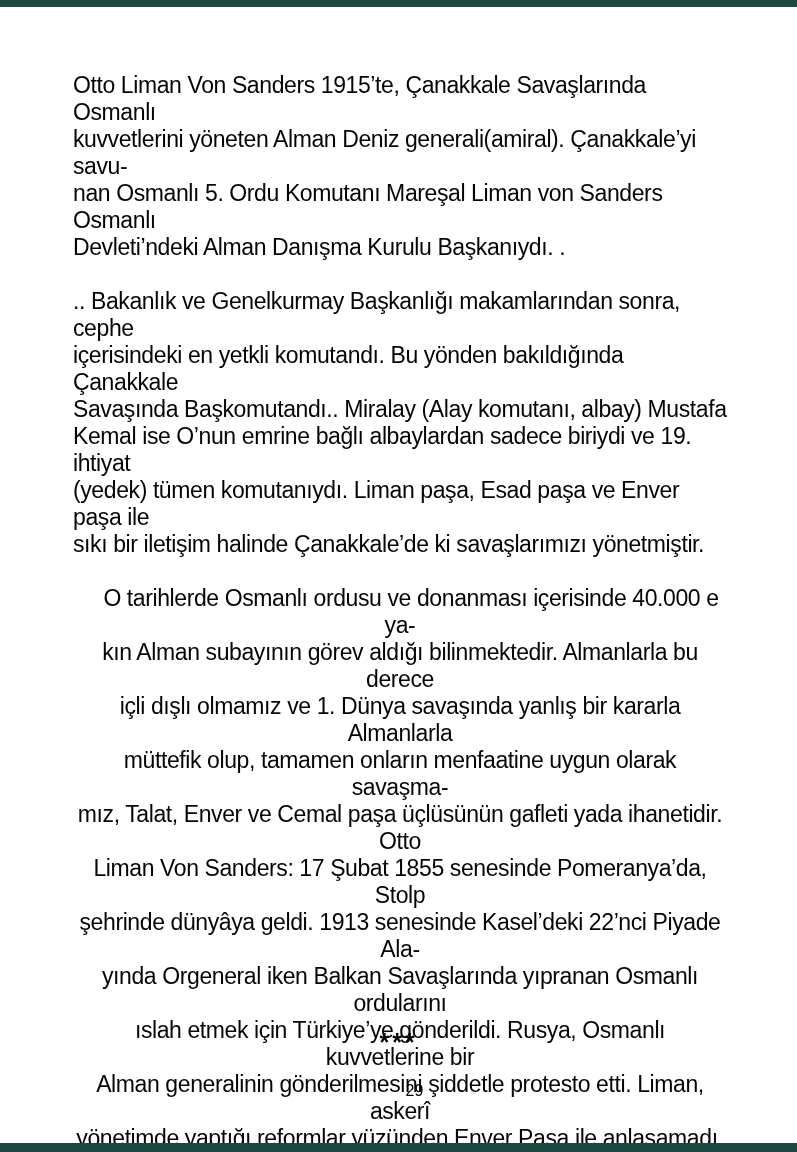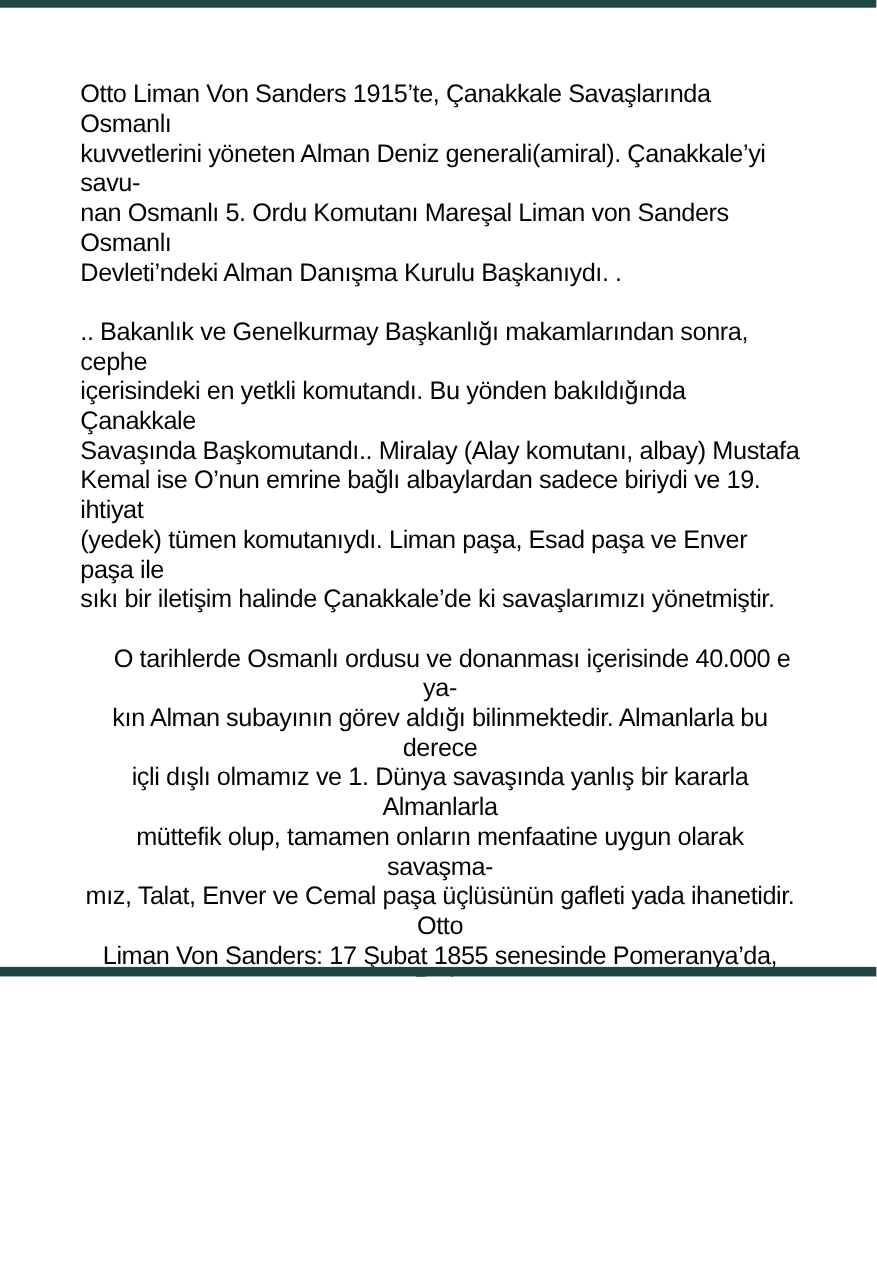--- a/index.html
+++ b/index.html
@@ -3,21 +3,21 @@
 <meta charset="utf-8">
 <style>
   html, body {
     margin: 0;
     padding: 0;
     background: #ffffff;
   }
   .page {
     position: relative;
     width: 797px;
-    height: 888px;
+    height: 1152px;
     background: #ffffff;
     overflow: hidden;
     font-family: "Liberation Sans", "DejaVu Sans", sans-serif;
     color: #050505;
   }
   .band {
     position: absolute;
     left: 0;
     width: 797px;
     background: #1e4742;

